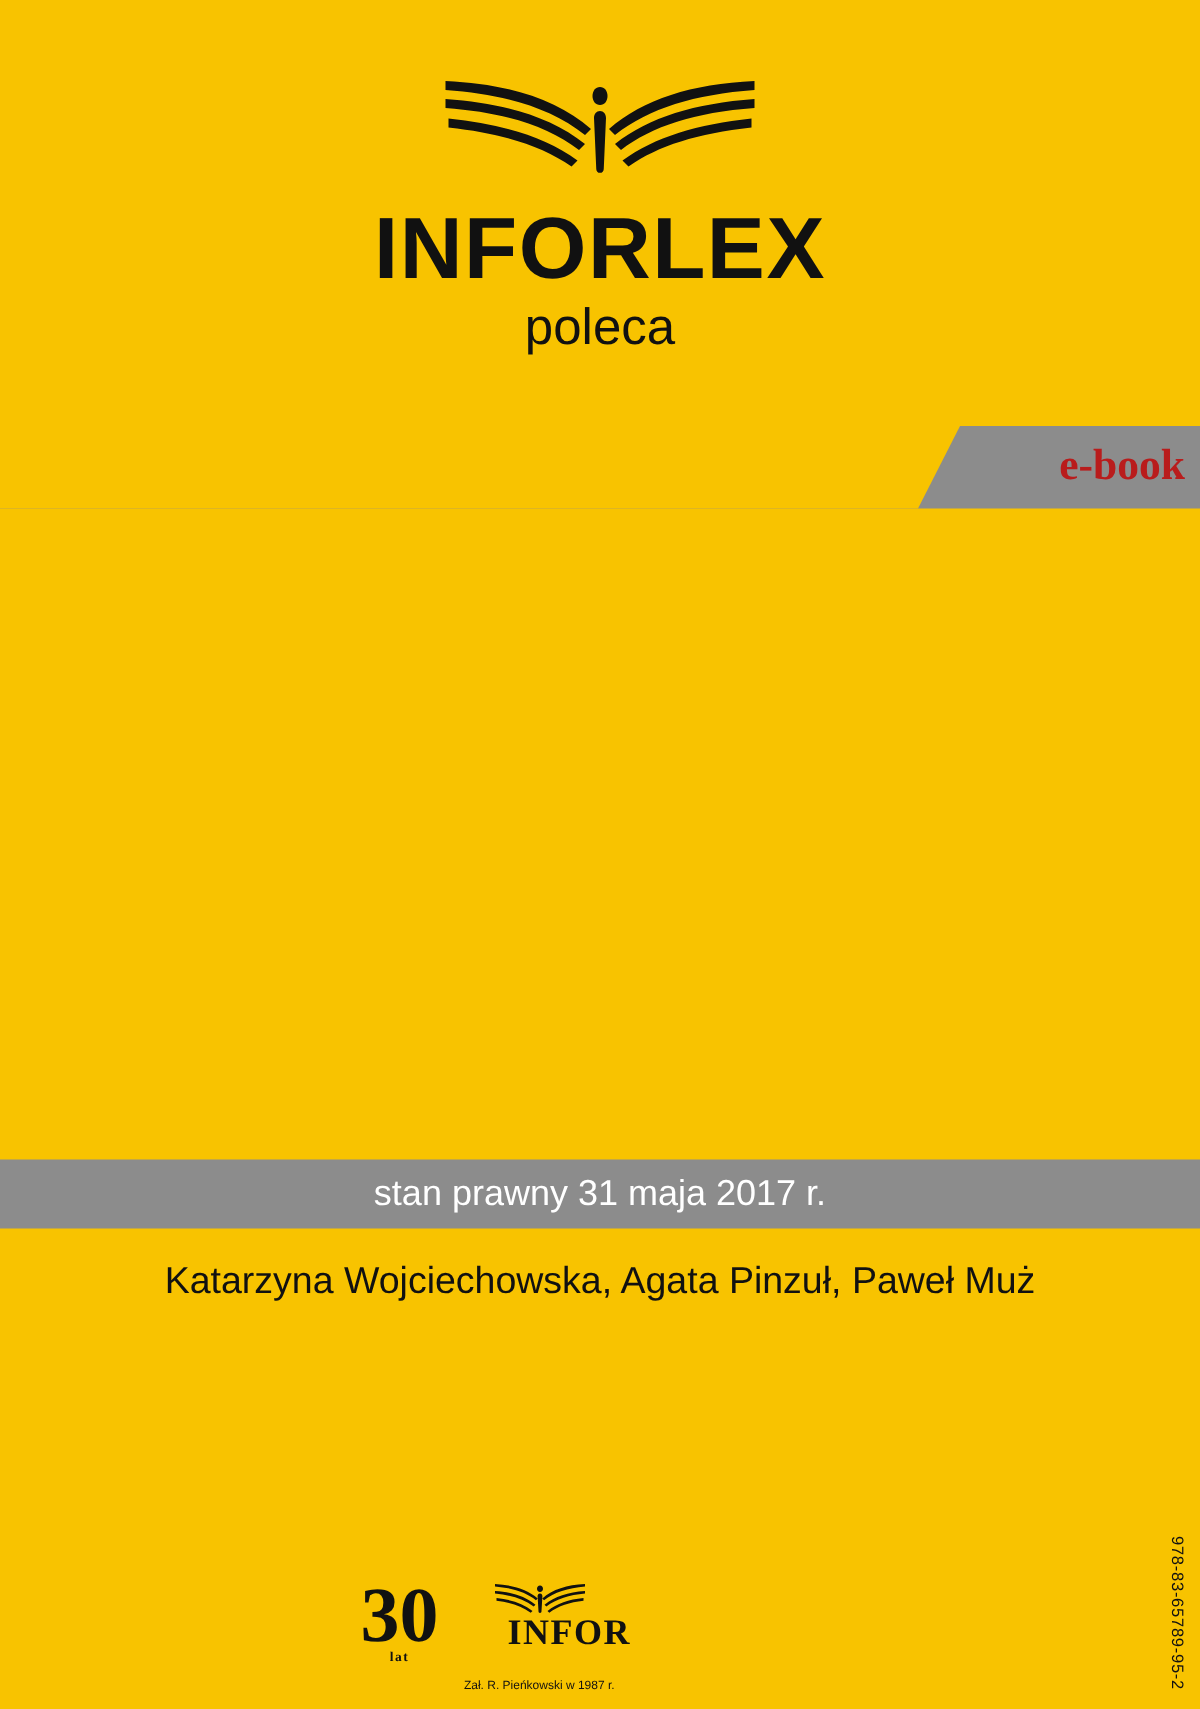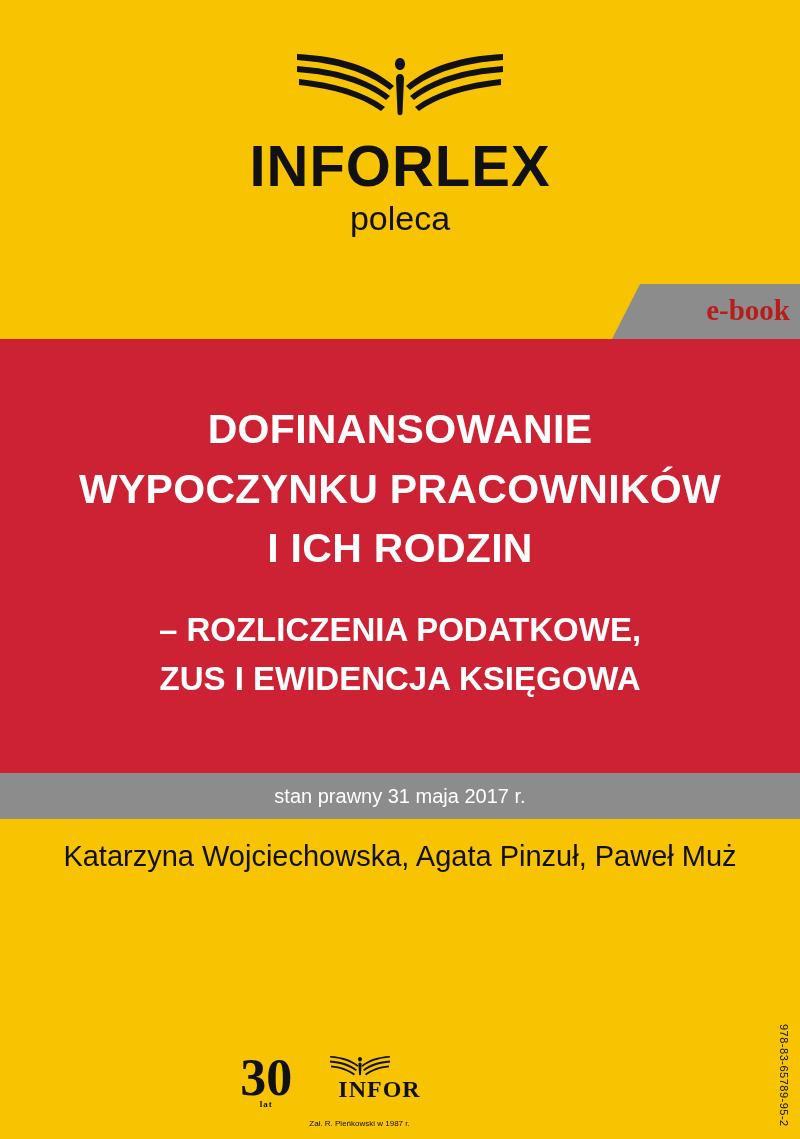--- a/index.html
+++ b/index.html
@@ -130,36 +130,36 @@
 
   
   .legal-bar {
     position: absolute;
     top: 773px;
     left: 0;
     width: 800px;
     height: 46px;
     background: #8c8c8c;
     color: #ffffff;
-    font-size: 20px;
+    font-size: 24px;
     display: flex;
     align-items: center;
     justify-content: center;
     font-family: "Liberation Sans", sans-serif;
   }
 
   
   .authors {
     position: absolute;
     top: 840px;
     left: 0;
     width: 800px;
     text-align: center;
     color: #111111;
-    font-size: 29px;
+    font-size: 25px;
     font-family: "Liberation Sans", sans-serif;
   }
 
   
   .publisher {
     position: absolute;
     left: 0;
     top: 1055px;
     width: 661px;
     display: flex;
@@ -244,31 +244,20 @@
       </g>
     </svg>
     <div class="brand-name">INFORLEX</div>
     <div class="brand-tagline">poleca</div>
   </div>
 
   <div class="ebook-bar"></div>
   <div class="ebook-notch"></div>
   <div class="ebook-label">e-book</div>
 
-  <div class="title-panel">
-    <div class="title-main">
-      <div>DOFINANSOWANIE</div>
-      <div>WYPOCZYNKU PRACOWNIKÓW</div>
-      <div>I ICH RODZIN</div>
-    </div>
-    <div class="title-sub">
-      <div>– ROZLICZENIA PODATKOWE,</div>
-      <div>ZUS I EWIDENCJA KSIĘGOWA</div>
-    </div>
-  </div>
 
   <div class="legal-bar">stan prawny 31 maja 2017 r.</div>
 
   <div class="authors">Katarzyna Wojciechowska, Agata Pinzuł, Paweł Muż</div>
 
   <div class="publisher">
     <div class="publisher-inner">
       <div class="pub-30">
         <span>30</span>
         <span class="lat">lat</span>

